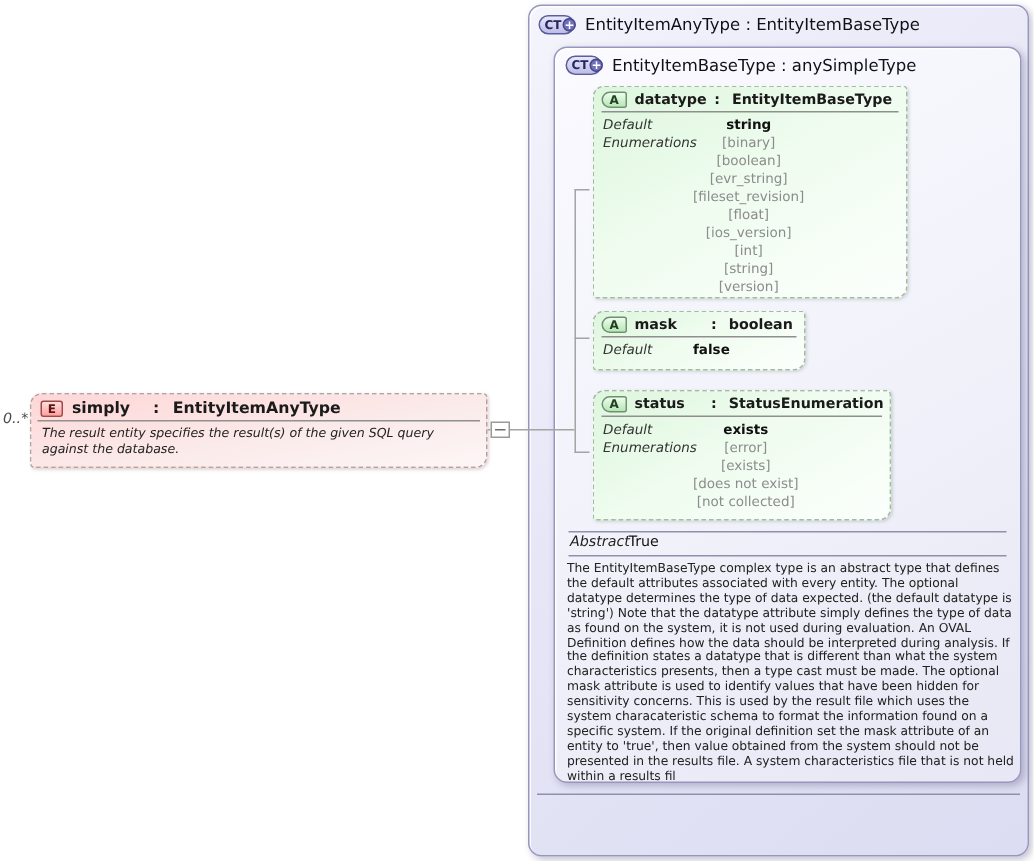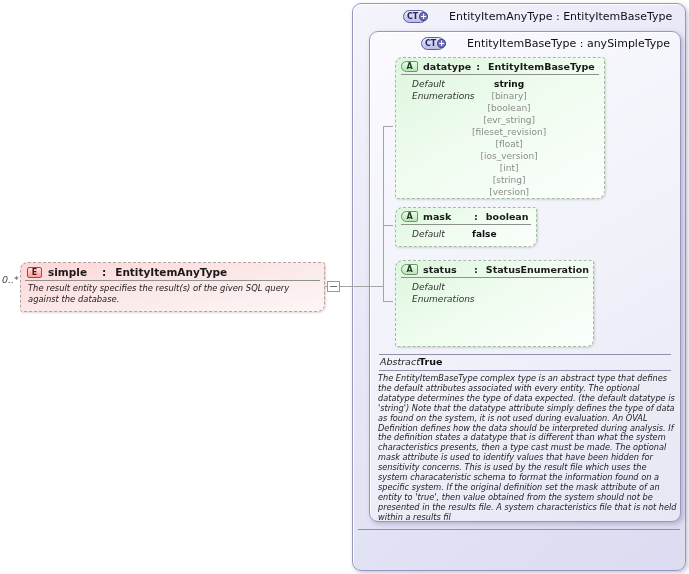--- a/index.html
+++ b/index.html
@@ -20,21 +20,21 @@
     box-shadow: 2px 2px 5px rgba(90,90,130,.35), inset 1px 1px 0 rgba(255,255,255,.9);
   }
   #outer-panel {
     left: 352px; top: 3px; width: 334px; height: 568px;
     background: linear-gradient(140deg, #f4f4fc 0%, #e6e6f7 45%, #dcdcf2 100%);
   }
   #inner-panel {
     left: 16px; top: 27px; width: 312px; height: 491px;
     background: linear-gradient(150deg, #fafaff 0%, #f1f1fa 55%, #e7e7f5 100%);
   }
-  .panel-header { position: absolute; display: flex; align-items: center; gap: 22px; margin-left: 44px; }
+  .panel-header { position: absolute; display: flex; align-items: center; gap: 7px; }
   #outer-header { left: 6px; top: 6px; }
   #inner-header { left: 7px; top: 5px; }
   .panel-title { font-size: 11px; font-weight: normal; color: #101018; white-space: nowrap; }
 
   
   .ct-badge {
     display: flex; align-items: center; gap: 1px;
     width: 24px; height: 13px; flex: 0 0 auto;
     padding-left: 3px;
     border: 1px solid #5c5c9e; border-radius: 7px;
@@ -65,36 +65,36 @@
     width: 17px; height: 11px; flex: 0 0 auto;
     border: 1px solid #6f8f6f; border-radius: 6px 2px 2px 6px;
     background: linear-gradient(#ecfdec, #b6e7b6);
     font-size: 8px; font-weight: bold; color: #234023;
     text-align: center; line-height: 10px;
   }
   .attr-name  { font-size: 9.5px; font-weight: bold; min-width: 46px; display: inline-block; }
   .attr-colon { font-size: 9.5px; font-weight: bold; margin-right: 3px; }
   .attr-type  { font-size: 9.5px; font-weight: bold; white-space: nowrap; }
   .attr-sep { border-top: 1px solid #8f8f8f; margin: 0 5px; }
-  .attr-rows { display: flex; padding: 3px 6px 2px 16px; }
+  .attr-rows { display: flex; padding: 3px 6px 2px 6px; }
   .attr-labels { width: 60px; flex: 0 0 auto; font-size: 9px; font-style: italic; color: #333333; line-height: 12px; }
   .attr-values { font-size: 9px; line-height: 12px; text-align: center; }
   .default-value { font-weight: bold; color: #101010; }
   .enum { color: #8c8c8c; }
 
   
   .h-rule { position: absolute; border-top: 1px solid #8f8fae; height: 0; }
   #abs-rule-top { left: 9px; right: 9px; top: 322px; }
   #abs-rule-bottom { left: 9px; right: 9px; top: 338px; }
   #abstract-row { position: absolute; left: 10px; top: 324px; font-size: 9.5px; }
   #abstract-row .abs-label { font-style: italic; color: #222; display: inline-block; width: 36px; }
-  #abstract-row .abs-value { font-weight: bold; color: #101010; }
+  #abstract-row .abs-value { font-weight: normal; color: #101010; }
   #base-desc {
     position: absolute; left: 8px; top: 342px; width: 300px;
-    font-size: 8.2px; font-style: italic; color: #222222; line-height: 9.9px;
+    font-size: 8.2px; color: #222222; line-height: 9.9px;
     max-height: 147px; overflow: hidden;
   }
   #outer-rule { left: 5px; right: 5px; top: 525px; }
   #outer-note {
     position: absolute; left: 7px; top: 529px; width: 323px;
     font-size: 8px; font-style: italic; color: #222222; line-height: 11px;
   }
 
   
   #element-box {
@@ -141,21 +141,21 @@
   }
 </style>
 </head>
 <body>
 
 <div id="cardinality">0..*</div>
 
 <div id="element-box">
   <div class="elem-header">
     <span class="e-badge">E</span>
-    <span class="elem-name">simple</span>
+    <span class="elem-name">simply</span>
     <span class="elem-colon">:</span>
     <span class="elem-type">EntityItemAnyType</span>
   </div>
   <div class="elem-sep"></div>
   <div class="elem-desc">The result entity specifies the result(s) of the given SQL query against the database.</div>
 </div>
 
 <div id="collapse-toggle">
   <span class="minus-line"></span>
 </div>
@@ -235,20 +235,27 @@
         <span class="attr-name">status</span>
         <span class="attr-colon">:</span>
         <span class="attr-type">StatusEnumeration</span>
       </div>
       <div class="attr-sep"></div>
       <div class="attr-rows">
         <div class="attr-labels">
           <div>Default</div>
           <div>Enumerations</div>
         </div>
+        <div class="attr-values">
+          <div class="default-value">exists</div>
+          <div class="enum">[error]</div>
+          <div class="enum">[exists]</div>
+          <div class="enum">[does not exist]</div>
+          <div class="enum">[not collected]</div>
+        </div>
       </div>
     </div>
 
     <div class="h-rule" id="abs-rule-top"></div>
     <div id="abstract-row">
       <span class="abs-label">Abstract</span>
       <span class="abs-value">True</span>
     </div>
     <div class="h-rule" id="abs-rule-bottom"></div>
     <div id="base-desc">The EntityItemBaseType complex type is an abstract type that defines the default attributes associated with every entity.  The optional datatype determines the type of data expected. (the default datatype is 'string') Note that the datatype attribute simply defines the type of data as found on the system, it is not used during evaluation.  An OVAL Definition defines how the data should be interpreted during analysis.  If the definition states a datatype that is different than what the system characteristics presents, then a type cast must be made.  The optional mask attribute is used to identify values that have been hidden for sensitivity concerns.  This is used by the result file which uses the system characateristic schema to format the information found on a specific system.  If the original definition set the mask attribute of an entity to 'true', then value obtained from the system should not be presented in the results file.  A system characteristics file that is not held within a results fil</div>

